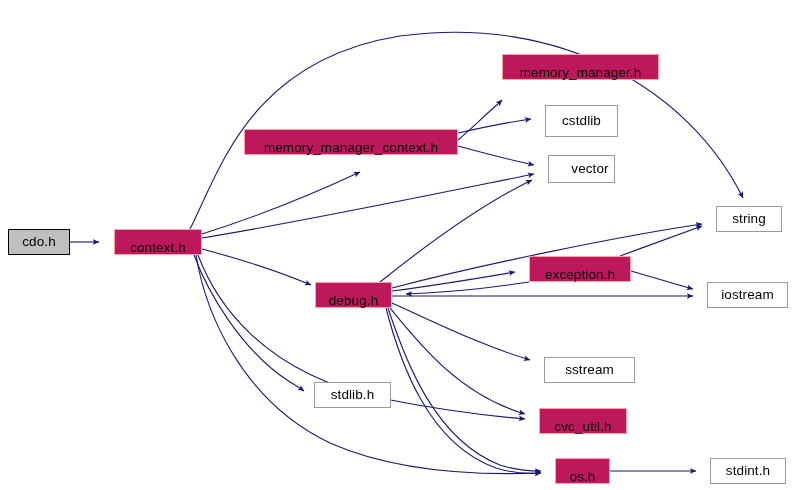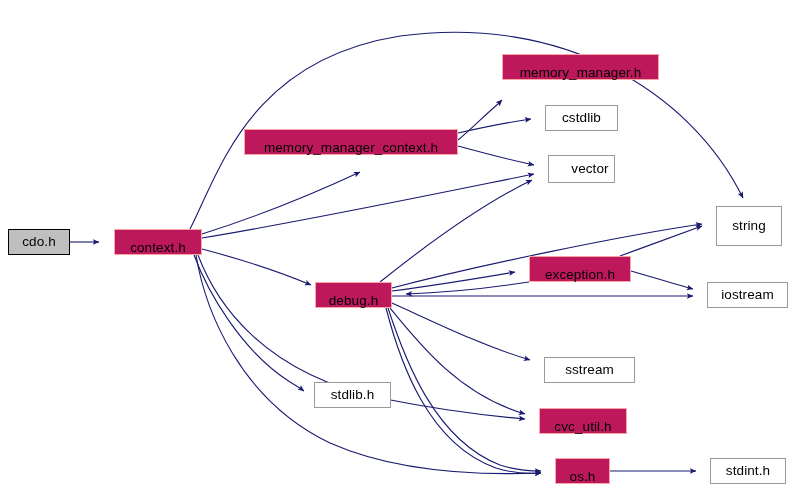--- a/index.html
+++ b/index.html
@@ -95,27 +95,27 @@
     </div>
     <div class="node project" style="left: 114px; top: 229px; width: 88px; height: 26px;">
       <span class="node-label">context.h</span>
     </div>
     <div class="node project" style="left: 244px; top: 129px; width: 214px; height: 26px;">
       <span class="node-label">memory_manager_context.h</span>
     </div>
     <div class="node project" style="left: 502px; top: 54px; width: 157px; height: 26px;">
       <span class="node-label">memory_manager.h</span>
     </div>
-    <div class="node system" style="left: 545px; top: 105px; width: 73px; height: 26px;">
+    <div class="node system" style="left: 545px; top: 105px; width: 73px; height: 32px;">
       <span class="node-label">cstdlib</span>
     </div>
     <div class="node system" style="left: 548px; top: 155px; width: 67px; height: 28px; padding-left: 17px;">
       <span class="node-label">vector</span>
     </div>
-    <div class="node system" style="left: 716px; top: 206px; width: 66px; height: 40px;">
+    <div class="node system" style="left: 716px; top: 206px; width: 66px; height: 26px;">
       <span class="node-label">string</span>
     </div>
     <div class="node project" style="left: 529px; top: 256px; width: 102px; height: 26px;">
       <span class="node-label">exception.h</span>
     </div>
     <div class="node project" style="left: 315px; top: 282px; width: 77px; height: 26px;">
       <span class="node-label">debug.h</span>
     </div>
     <div class="node system" style="left: 707px; top: 282px; width: 81px; height: 26px;">
       <span class="node-label">iostream</span>

